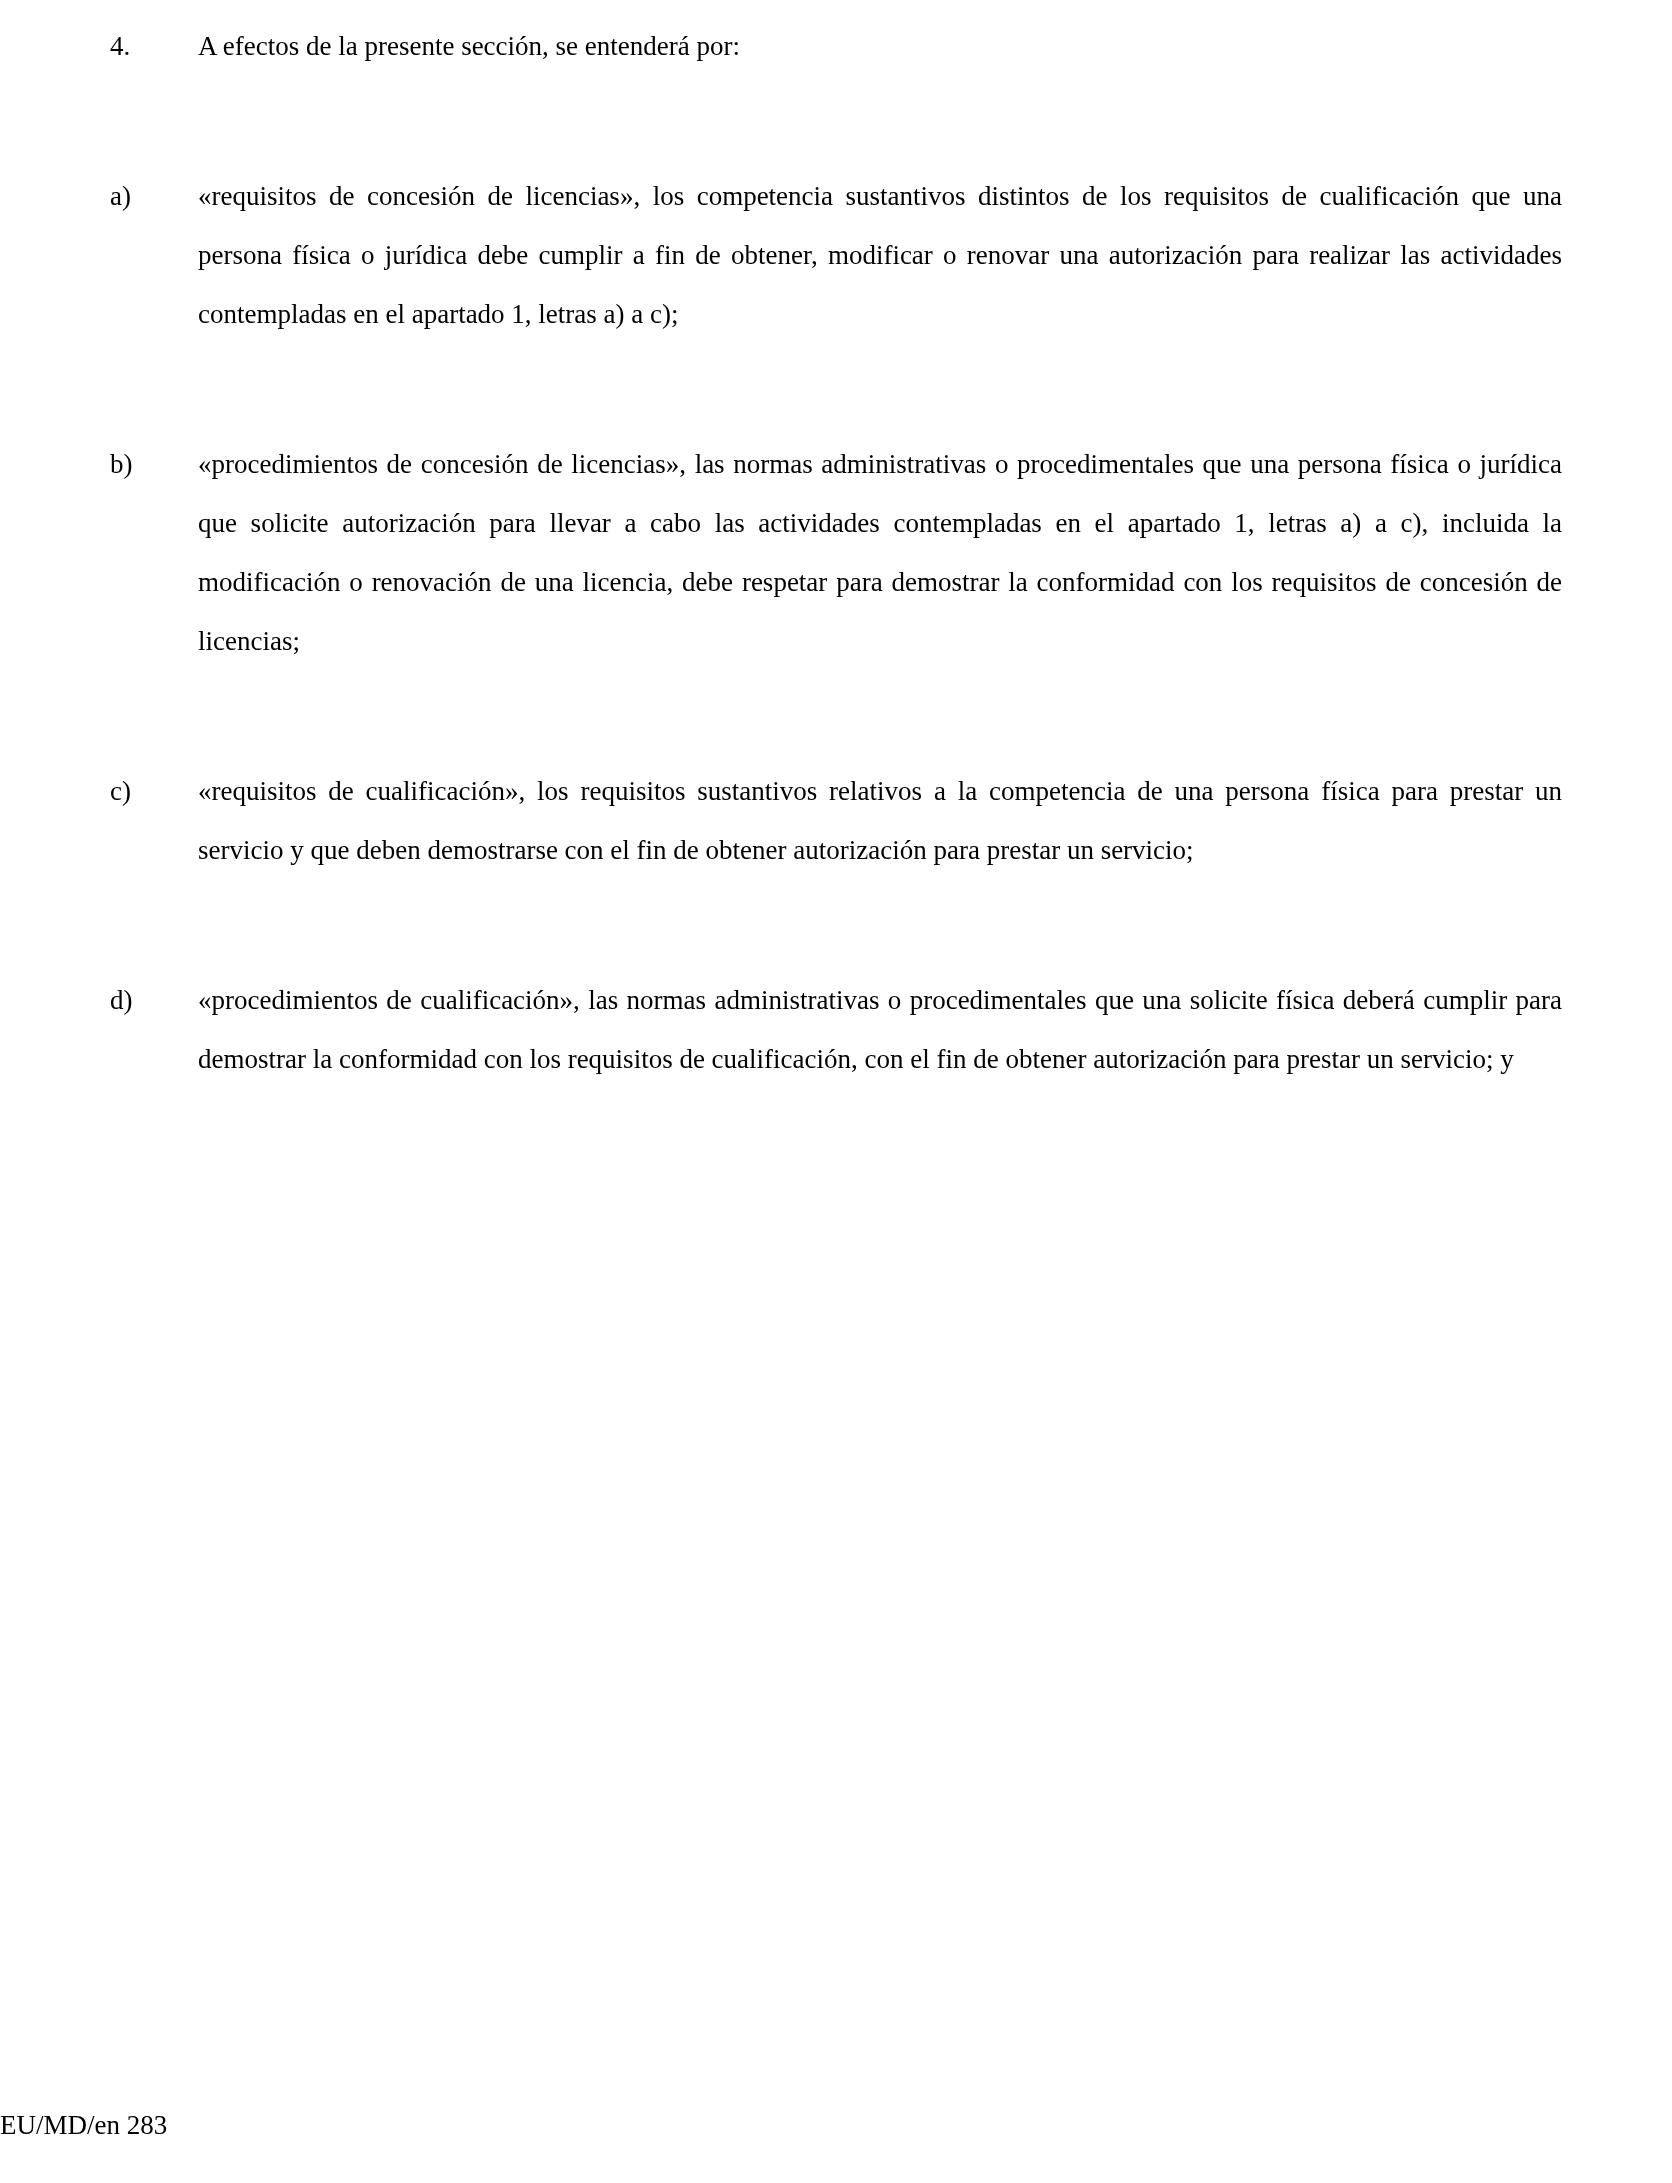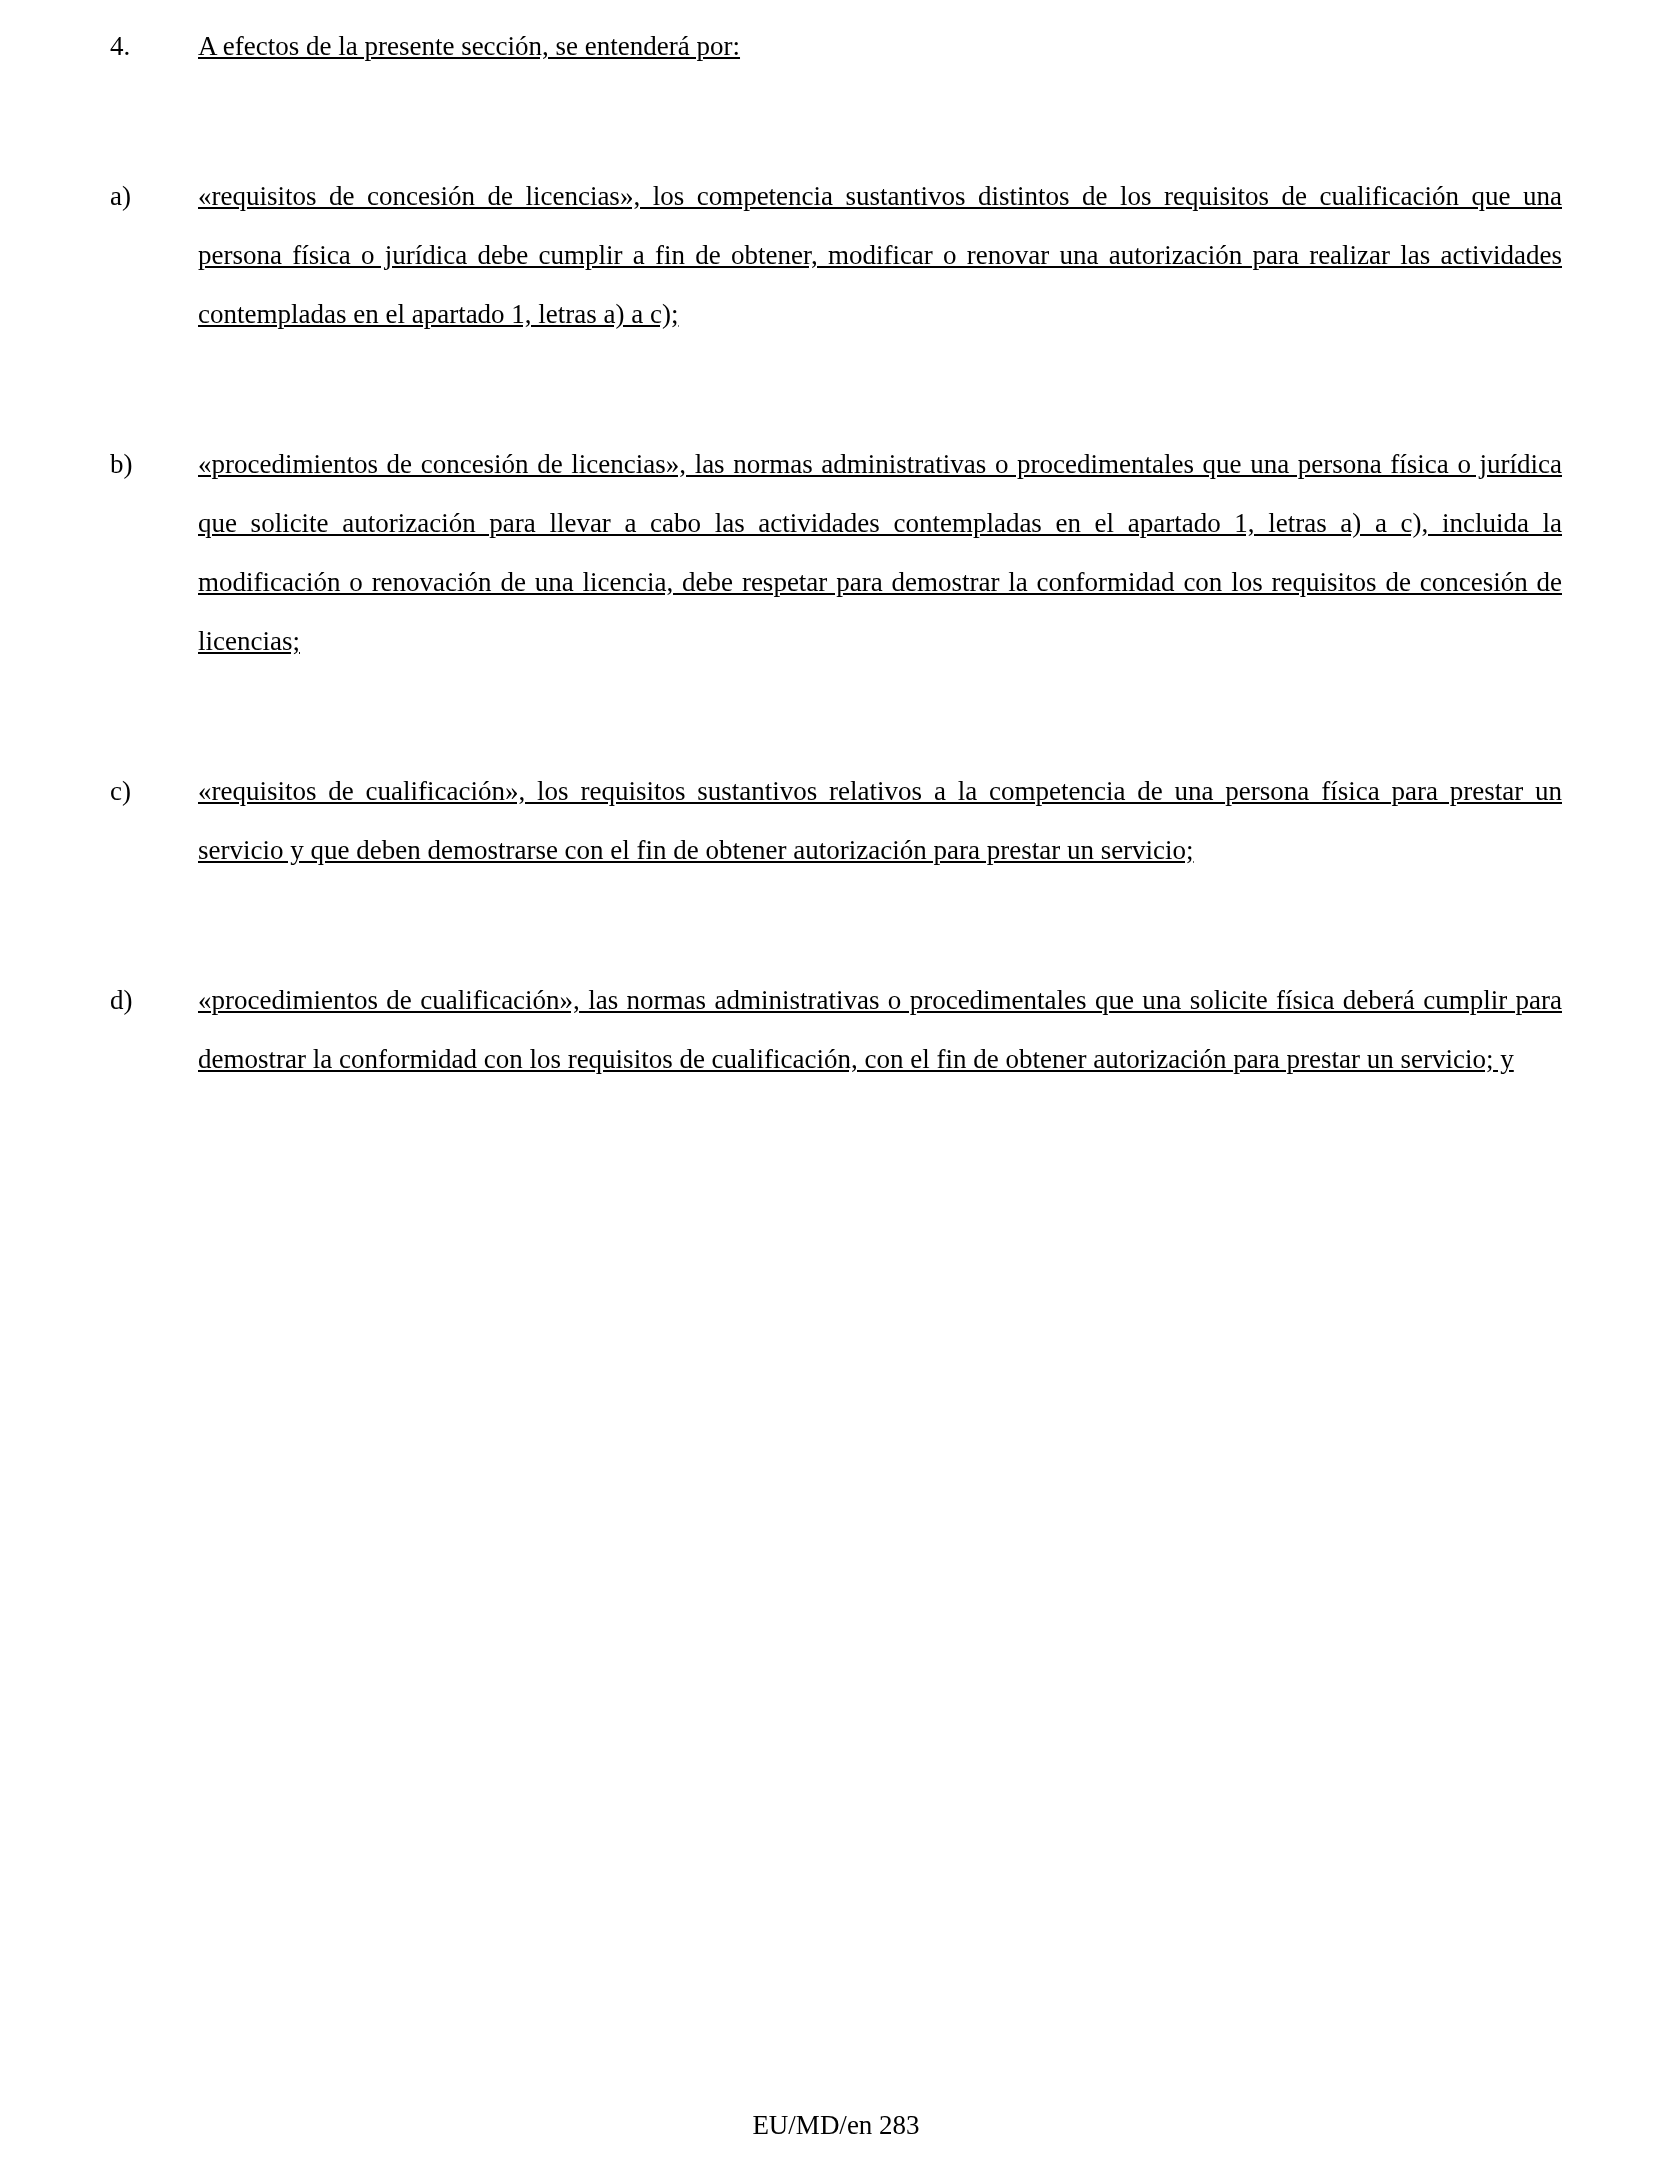--- a/index.html
+++ b/index.html
@@ -26,28 +26,27 @@
     margin-bottom: 91px;
   }
   .para .marker {
     line-height: 59px;
     text-align: left;
   }
   .para .ptext {
     line-height: 59px;
     text-align: justify;
     text-justify: inter-word;
-    text-decoration: underline;
   }
   .footer {
     position: absolute;
     left: 0;
     right: 0;
     bottom: 42px;
-    text-align: center;
+    text-align: left;
     line-height: 31px;
     font-size: 27px;
   }
 </style>
 </head>
 <body>
 
 <div class="page">
 
   <div class="para">

